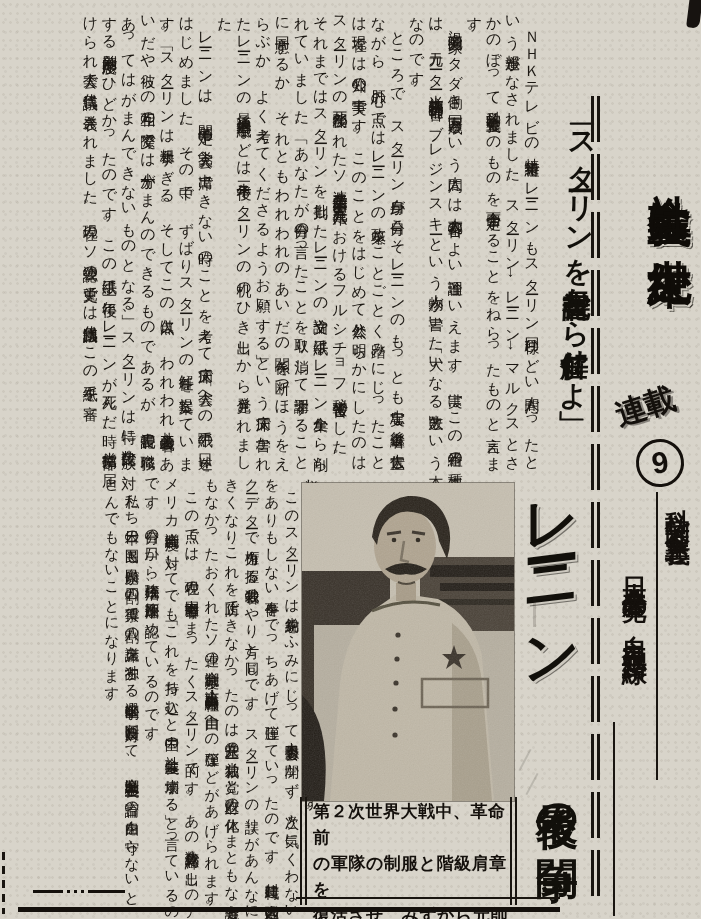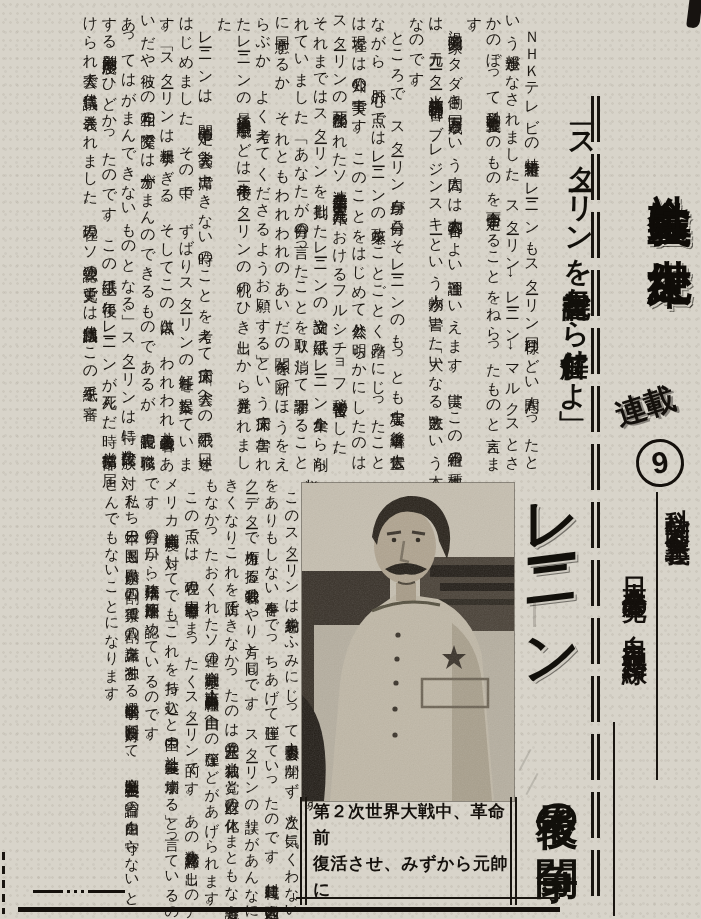--- a/index.html
+++ b/index.html
@@ -159,20 +159,21 @@
       <circle cx="93" cy="226" r="2.6" fill="#3a332a"></circle>
       <circle cx="93" cy="252" r="2.6" fill="#3a332a"></circle>
       <path d="M152 162 L155 171 L164 171 L157 177 L160 186 L152 180 L144 186 L147 177 L140 171 L149 171 Z" fill="#3a332a"></path>
       <rect x="120" y="196" width="66" height="28" fill="none" stroke="#6d6455" stroke-width="2.5"></rect>
       <rect width="212" height="318" filter="url(#noise)" opacity="0.16"></rect>
     </svg>
   </div>
 
   <div class="caption">
     <div>第２次世界大戦中、革命前</div>
+    <div>の軍隊の制服と階級肩章を</div>
     <div>復活させ、みずから元帥に</div>
 
   </div>
 
   <div class="vdash" style="left:591px;top:96px;height:810px;"></div>
   <div class="vdash" style="left:597px;top:96px;height:810px;"></div>
   <div class="vsolid" style="left:656px;top:492px;height:288px;"></div>
   <div class="vsolid" style="left:613px;top:722px;height:194px;"></div>
   <div class="vsolid" style="left:300px;top:797px;height:108px;"></div>
   <div class="vsolid" style="left:305px;top:797px;height:108px;"></div>

